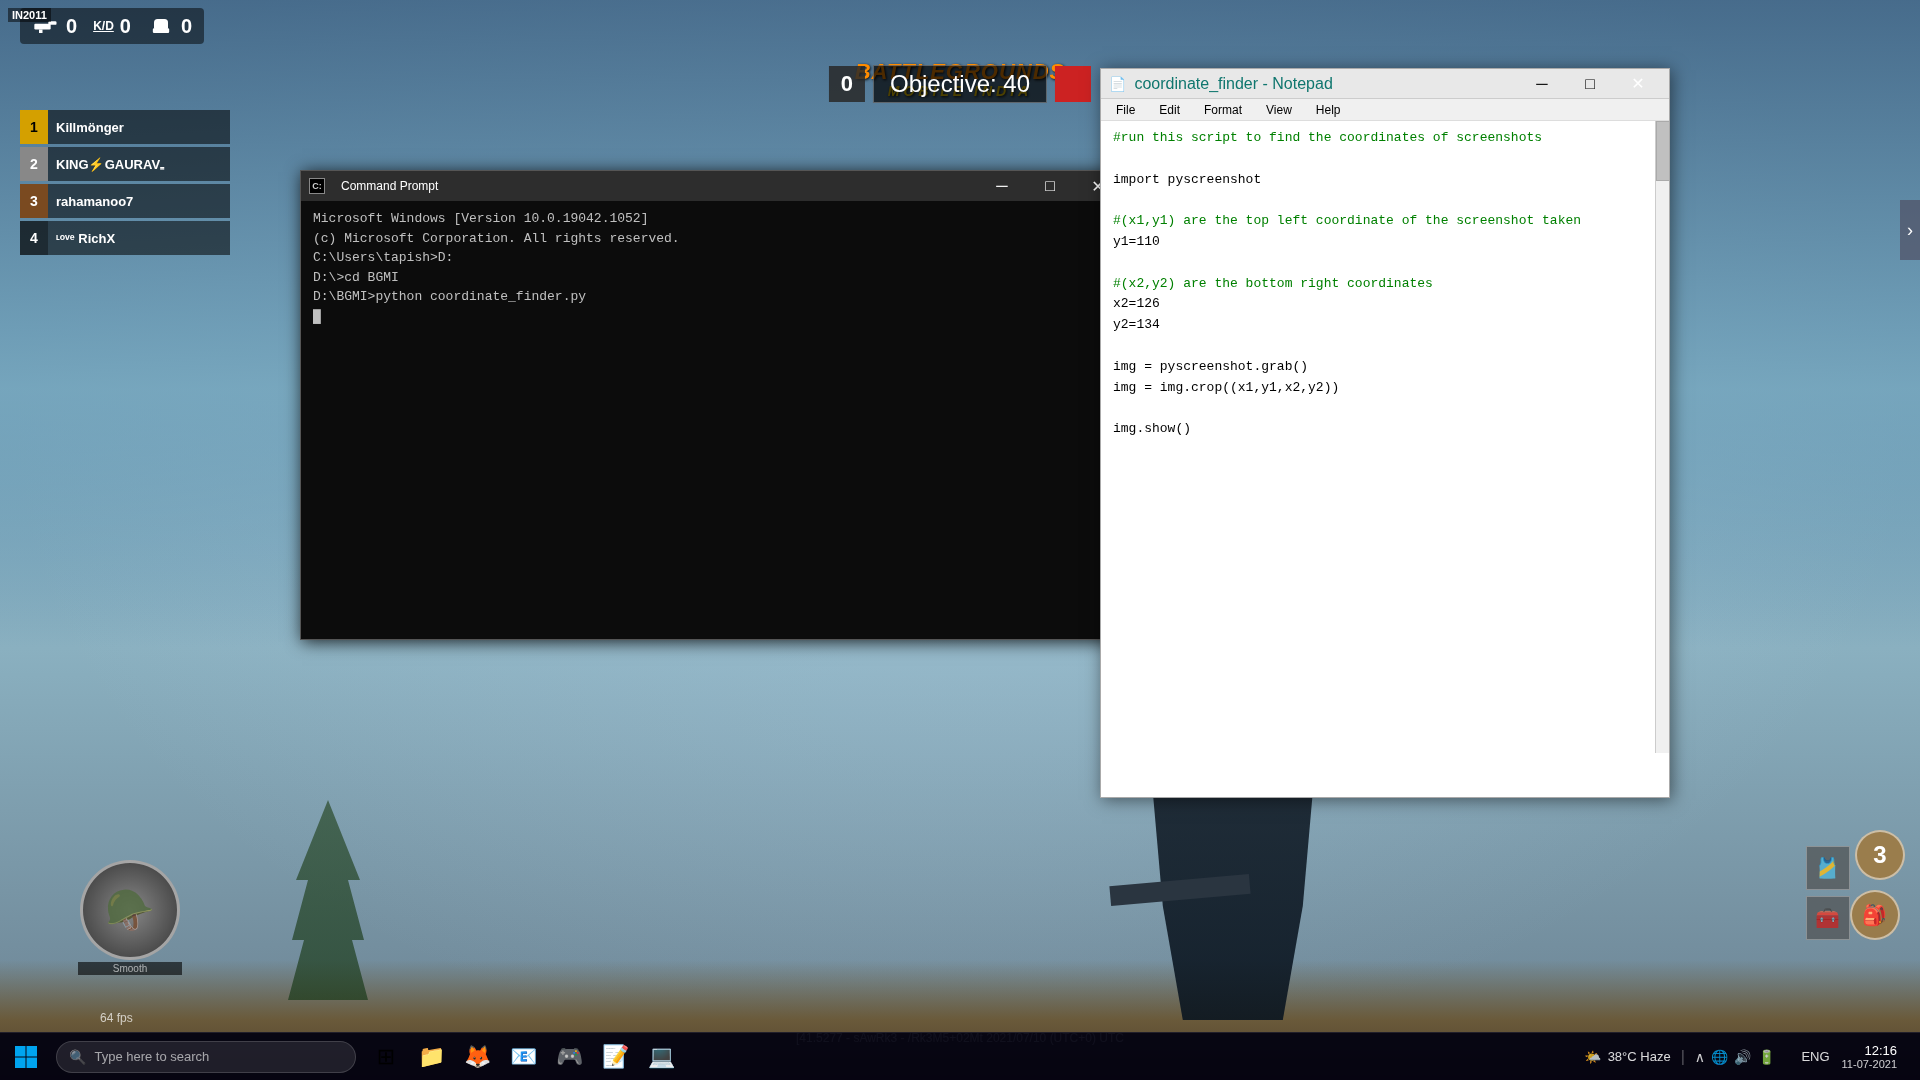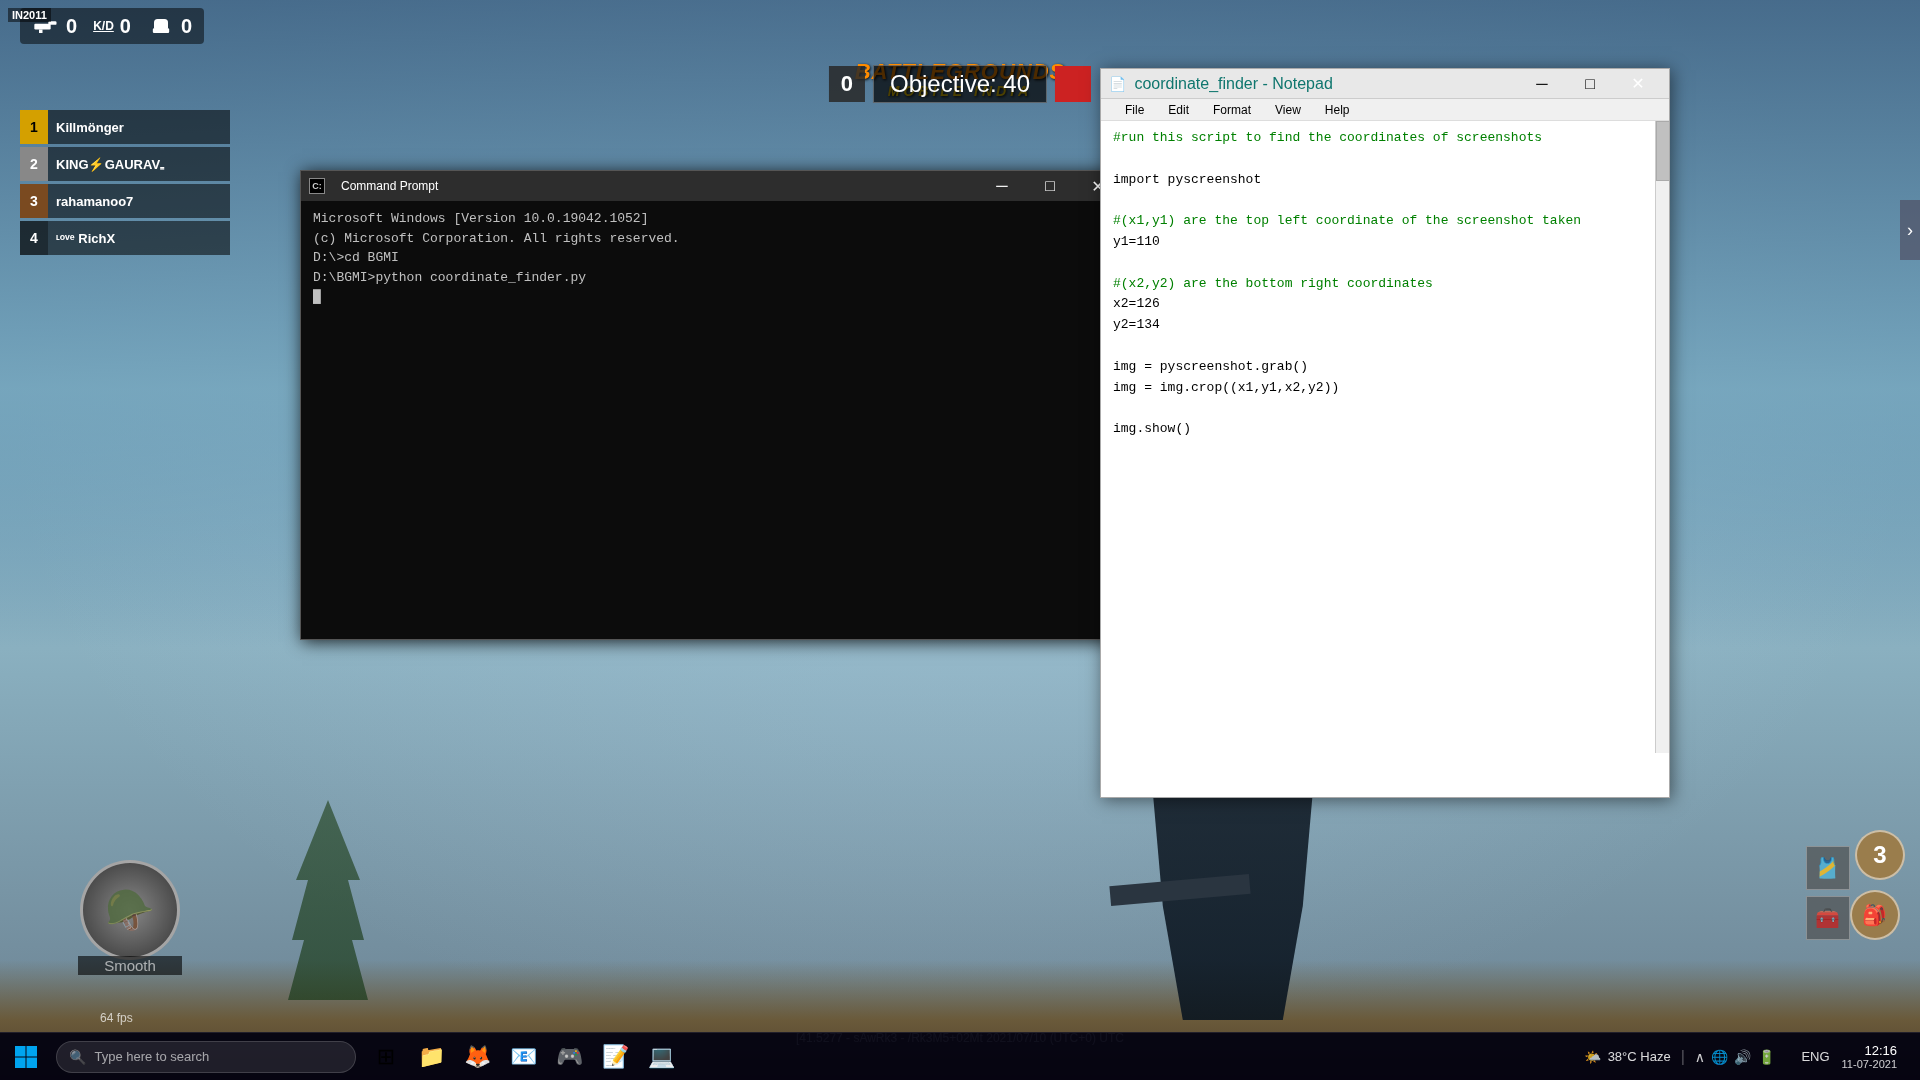--- a/index.html
+++ b/index.html
@@ -233,21 +233,21 @@
       color: rgba(255,255,255,0.8);
     }
 
     .avatar-label {
       position: absolute;
       bottom: 105px;
       left: 78px;
       width: 104px;
       background: rgba(0,0,0,0.6);
       color: rgba(255,255,255,0.6);
-      font-size: 15px;
+      font-size: 10px;
       text-align: center;
       padding: 1px 0;
     }
 
     
     .cmd-window {
       position: absolute;
       top: 170px;
       left: 300px;
       width: 830px;
@@ -345,21 +345,21 @@
       flex: 1;
       color: #0f766e;
       font-size: 16px;
     }
 
     .notepad-menu {
       height: 22px;
       background: #f0f0f0;
       display: flex;
       align-items: center;
-      padding: 0 20px;
+      padding: 0 11px;
       gap: 16px;
       border-bottom: 1px solid #ddd;
       flex-shrink: 0;
     }
 
     .menu-item {
       font-size: 12px;
       color: #000;
       cursor: pointer;
       padding: 2px 4px;
@@ -736,20 +736,21 @@
     <div class="window-controls">
       <button class="win-btn">─</button>
       <button class="win-btn">□</button>
       <button class="win-btn close">✕</button>
     </div>
   </div>
   <div class="cmd-content">
     <div class="cmd-line">Microsoft Windows [Version 10.0.19042.1052]</div>
     <div class="cmd-line">(c) Microsoft Corporation. All rights reserved.</div>
     <div class="cmd-line"></div>
+    <div class="cmd-line">C:\Users\tapish&gt;D:</div>
     <div class="cmd-line"></div>
     <div class="cmd-line">D:\&gt;cd BGMI</div>
     <div class="cmd-line"></div>
     <div class="cmd-line">D:\BGMI&gt;python coordinate_finder.py</div>
     <div class="cmd-line">█</div>
   </div>
 </div>
 
 <div class="notepad-window">
   <div class="notepad-titlebar">

